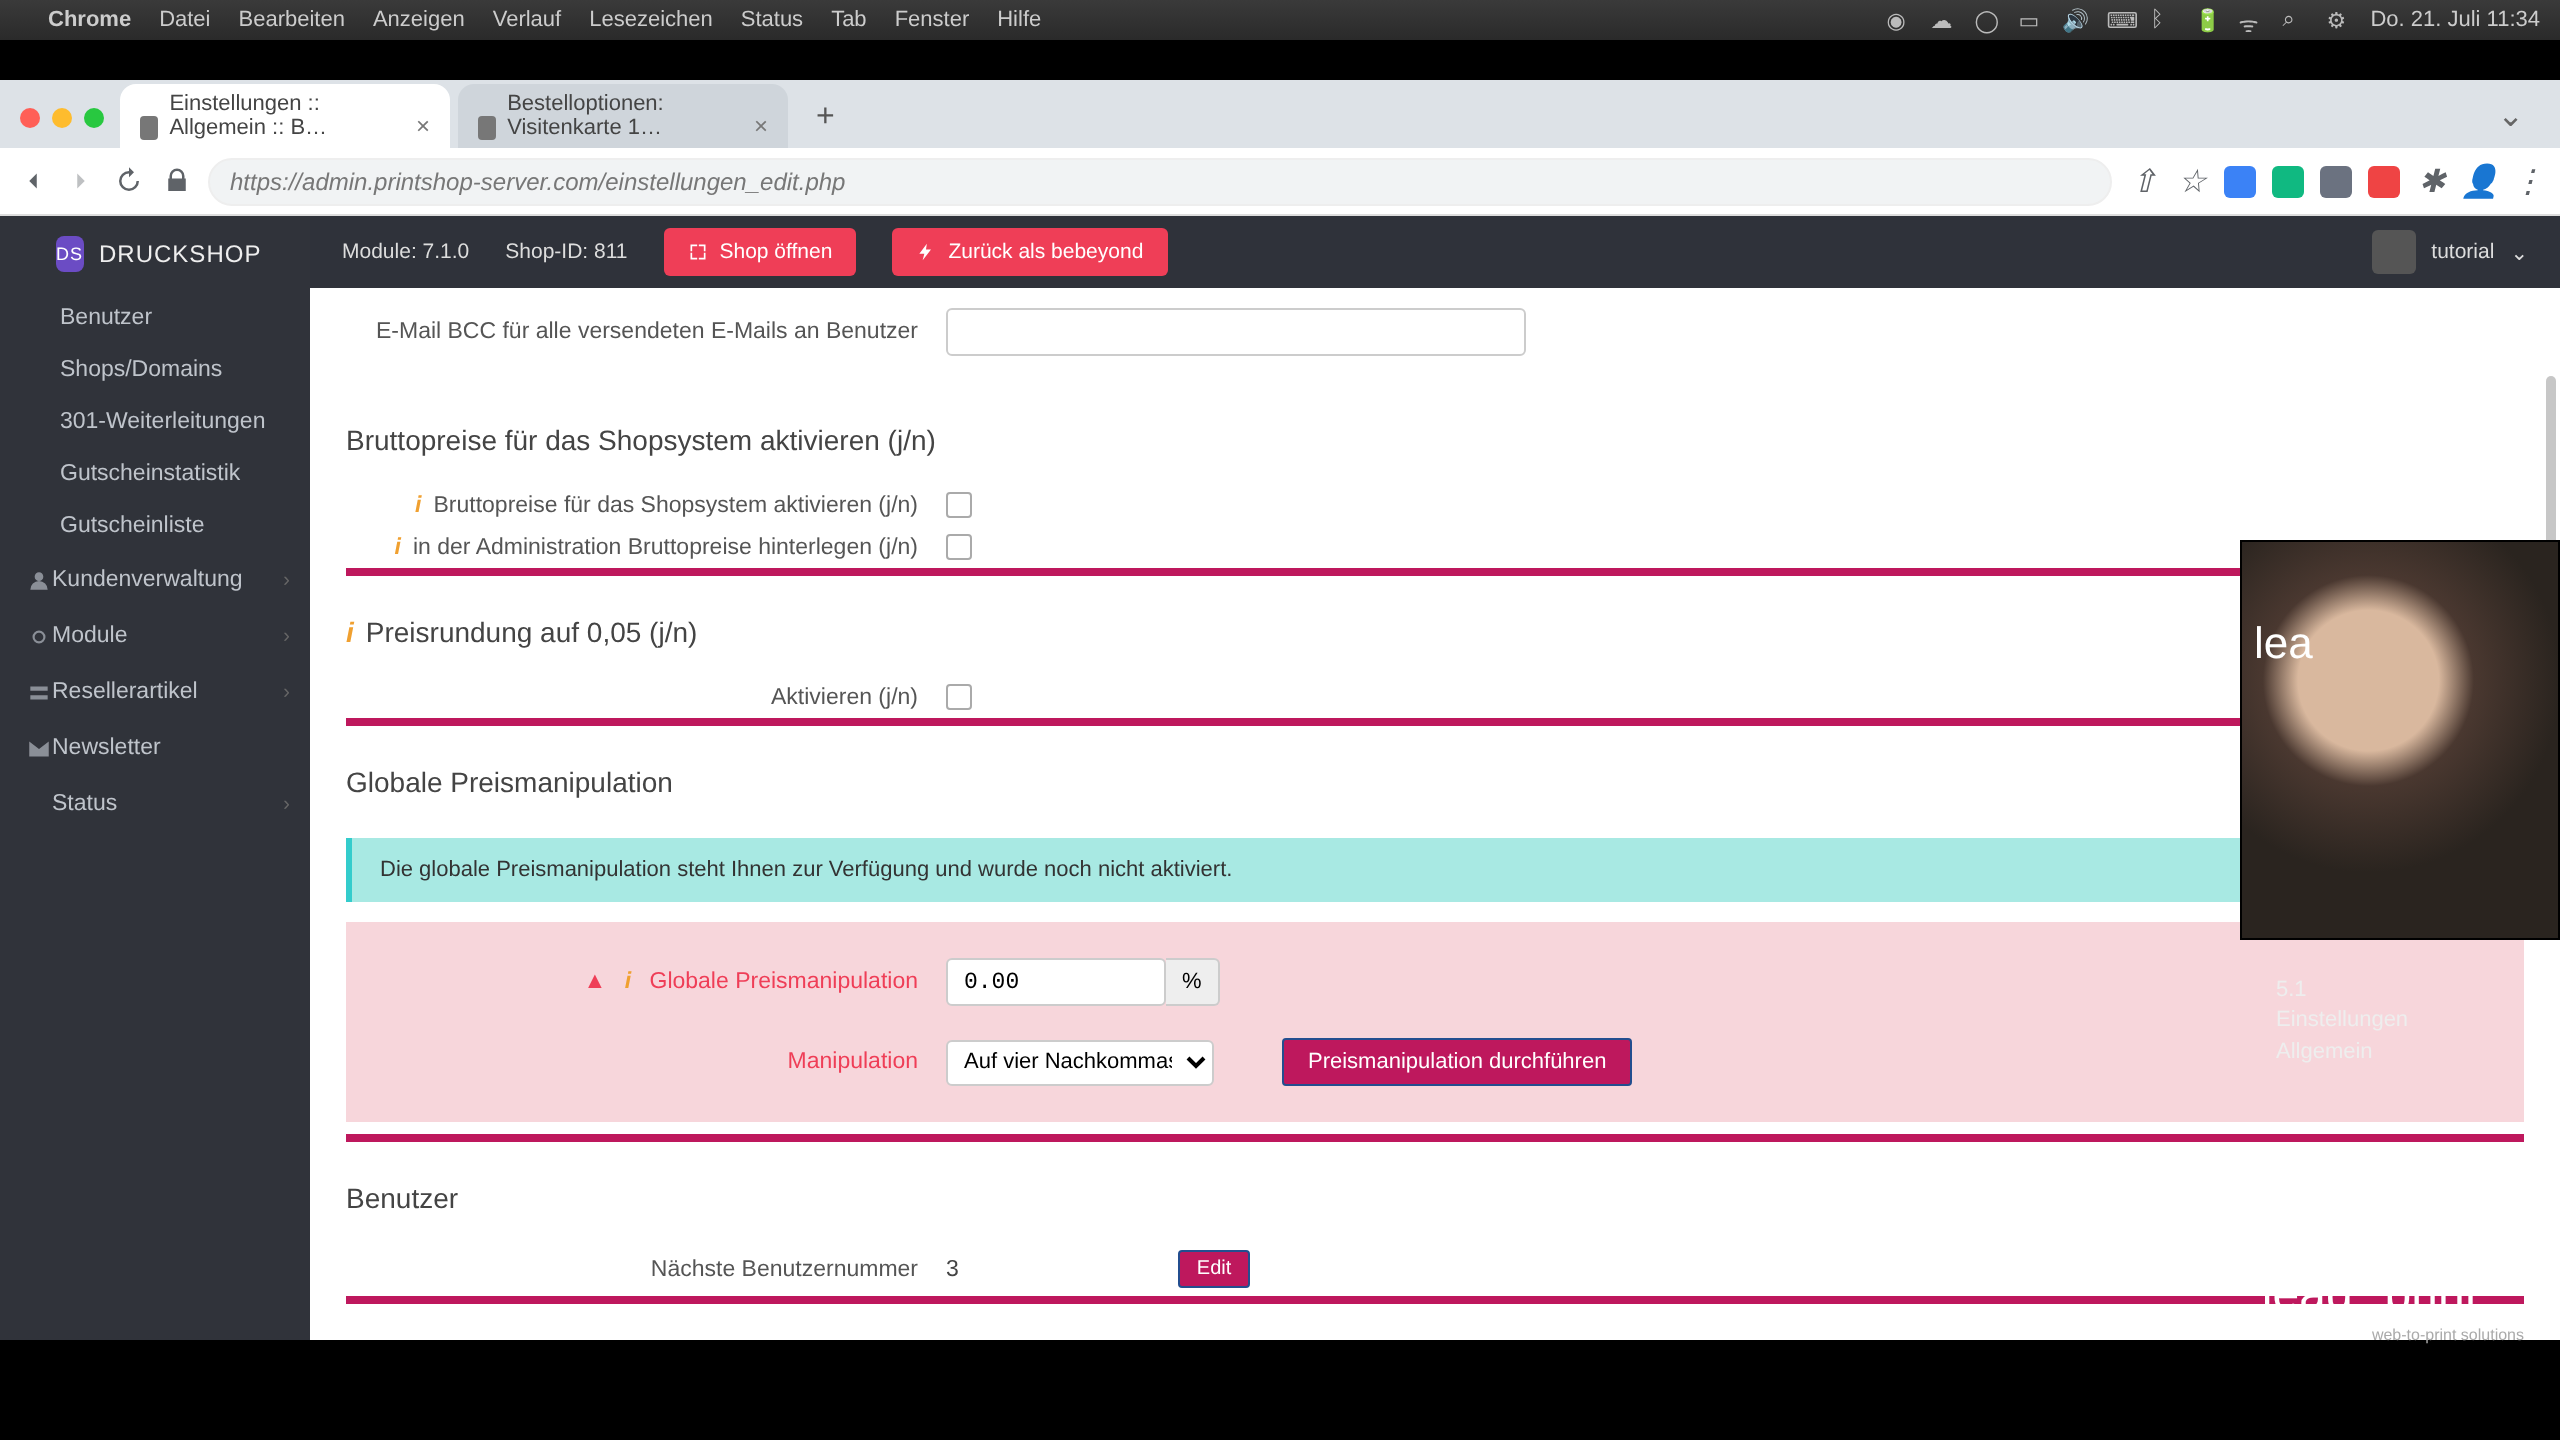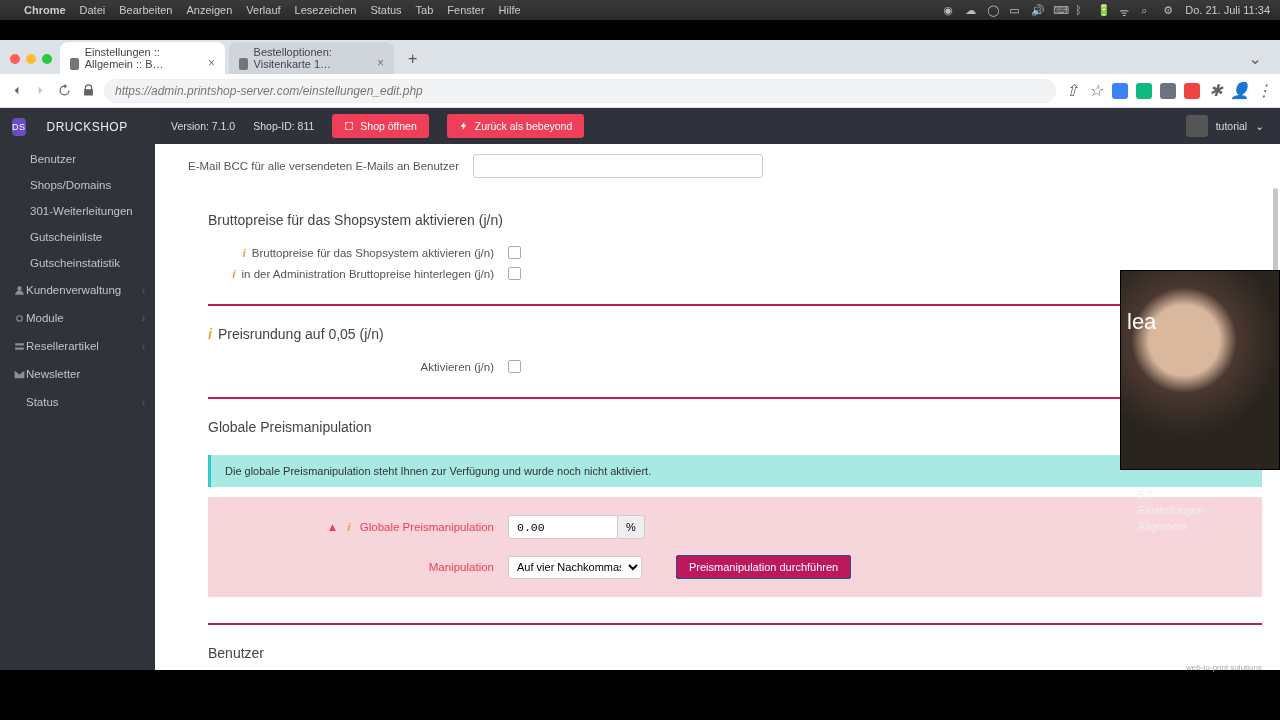--- a/index.html
+++ b/index.html
@@ -20,37 +20,37 @@
 .newtab{ color:#555; padding:6px 10px; font-size:16px;}
 .tab-strip .down { margin-left:auto; padding:6px 10px; color:#666; }
 .addr-bar { height:34px; background:#fff; border-bottom:1px solid #ddd; display:flex; align-items:center; padding:0 8px; gap:8px;font-style:italic; }
 .addr-bar .ico{ width:16px;height:16px; display:flex; align-items:center; justify-content:center; color:#5f6368; }
 .addr-bar svg{width:15px;height:15px;fill:#5f6368;}
 .url-input{ flex:1; font-size:12px; color:#777; padding:4px 10px; border:1px solid #eee; border-radius:14px; background:#f1f3f4; white-space:nowrap; overflow:hidden; }
 .addr-bar .ext { display:flex; gap:8px; align-items:center; }
 .addr-bar .ext .e{ width:16px;height:16px;border-radius:3px; }
 .app { position:absolute; top:68px; left:0; right:0; bottom:0; display:flex; background:#f5f6f8; }
 .sidebar { width:155px; background:#30333a; color:#bfc4cb; font-size:11.5px; display:flex; flex-direction:column; }
-.brand { display:flex; align-items:center; gap:21px; padding:10px 12px; color:#eee; font-size:12px; letter-spacing:0.5px; }
+.brand { display:flex; align-items:center; gap:8px; padding:10px 28px; color:#eee; font-size:12px; letter-spacing:0.5px; }
 .brand .logo{ width:18px;height:18px;border-radius:4px;background:#6b4cc4; display:flex;align-items:center;justify-content:center;font-size:9px;color:#fff;}
 .brand .ham{ margin-left:auto; width:14px;height:10px; display:flex; flex-direction:column; justify-content:space-between;}
 .brand .ham span{height:1.5px;background:#888;}
 .side-item { padding:7px 12px 7px 30px; display:flex; align-items:center; position:relative; cursor:pointer; }
 .side-item.top { padding-left:12px; gap:0; }
 .side-item .chev { position:absolute; right:10px; color:#666; font-size:10px; }
 .side-item .sicon{ width:14px;height:14px; display:inline-flex; align-items:center; justify-content:center; }
 .side-item svg{width:13px;height:13px;fill:#8a8f97;}
 .content { flex:1; background:#fff; position:relative; overflow:hidden; }
 .topbar { height:36px; background:#2f323a; color:#ddd; display:flex; align-items:center; padding:0 16px; gap:18px; font-size:10.5px; }
 .btn-red{ background:#ef3e57; color:#fff; border:none; padding:6px 12px; border-radius:3px; font-size:10.5px; display:flex; align-items:center; gap:6px; cursor:pointer;}
 .btn-red svg{width:10px;height:10px;fill:#fff;}
 .topbar .user { margin-left:auto; display:flex; align-items:center; gap:8px; }
 .topbar .avatar{ width:22px;height:22px;background:#555;border-radius:3px;}
 .scroll-area{ position:absolute; top:36px; left:0; right:0; bottom:0; overflow-y:auto; padding:0 18px 20px 18px; }
-.form-section{ border-bottom:2px solid #be185d; padding:12px 0 20px;margin-left:35px; }
+.form-section{ border-bottom:4px solid #be185d; padding:12px 0 0; }
 .sec-title{ font-size:14px; color:#444; padding:8px 0 14px; }
 .row{ display:flex; align-items:center; padding:4px 0; }
 .row .label{ width:300px; text-align:right; font-size:11.5px; color:#555; padding-right:14px; position:relative;}
 .row .label.red{ color:#ef3e57; }
 .row .label .info{ color:#f0a030; margin-right:6px; font-weight:bold; font-style:italic;}
 .row .label .warn{ color:#ef3e57; margin-right:6px; }
 .row .field{ flex:1; display:flex; align-items:center; gap:10px; }
 .row input[type=text]{ border:1px solid #ccc; border-radius:3px; padding:4px 8px; font-size:11.5px; width:290px; height:24px;}
 .row input.small{ width:110px;font-family:Liberation Mono, monospace; }
 .row select{ border:1px solid #ccc; border-radius:3px; padding:3px 4px; font-size:11px; height:23px; background:#fff;}
@@ -173,24 +173,24 @@
     <div class="side-item">
           <span>Benutzer</span>
         </div>
     <div class="side-item">
           <span>Shops/Domains</span>
         </div>
     <div class="side-item">
           <span>301-Weiterleitungen</span>
         </div>
     <div class="side-item">
+          <span>Gutscheinstatistik</span>
+        </div>
+    <div class="side-item">
           <span>Gutscheinliste</span>
-        </div>
-    <div class="side-item">
-          <span>Gutscheinstatistik</span>
         </div>
 
     <div class="side-item top">
       <span class="sicon">
             <svg viewBox="0 0 24 24">
               <path d="M12 12a4 4 0 100-8 4 4 0 000 8zm-8 8a8 8 0 1116 0H4z"></path>
             </svg>
           </span>
       <span>Kundenverwaltung</span>
           <span class="chev">›</span>
@@ -227,21 +227,21 @@
               <path d="M4 18V8m6 10V4m6 14v-7"></path>
             </svg>
           </span>
       <span>Status</span>
           <span class="chev">›</span>
     </div>
   </div>
 
   <div class="content">
     <div class="topbar">
-      <span>Version: 7.1.0</span>
+      <span>Module: 7.1.0</span>
       <span>Shop-ID: 811</span>
       <button class="btn-red">
         <svg viewBox="0 0 24 24">
               <path d="M5 5h6V3H3v8h2V5zm6 14H5v-6H3v8h8v-2zm10-8V3h-8v2h6v6h2zm-2 8h-6v2h8v-8h-2v6z"></path>
             </svg>
         <span>Shop öffnen</span>
       </button>
       <button class="btn-red">
         <svg viewBox="0 0 24 24">
               <path d="M13 2L4 14h6l-2 8 10-13h-6l1-7z"></path>

